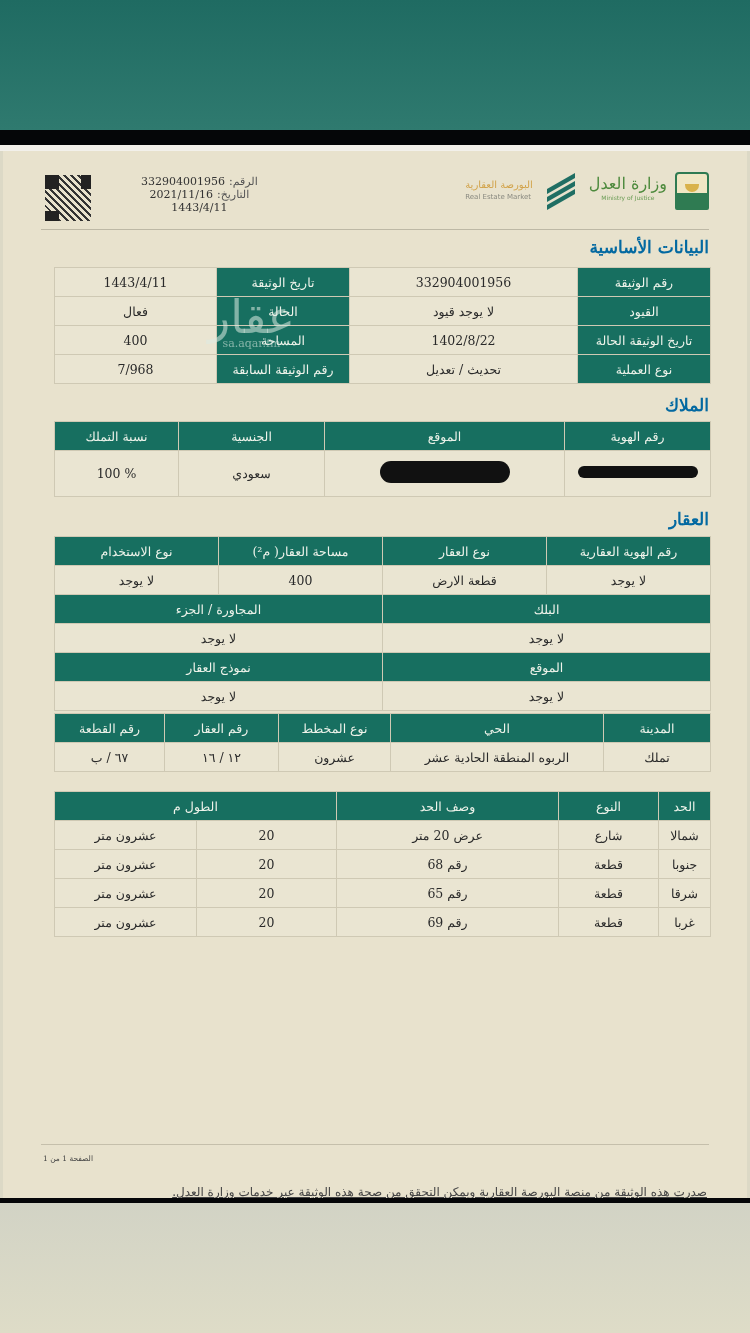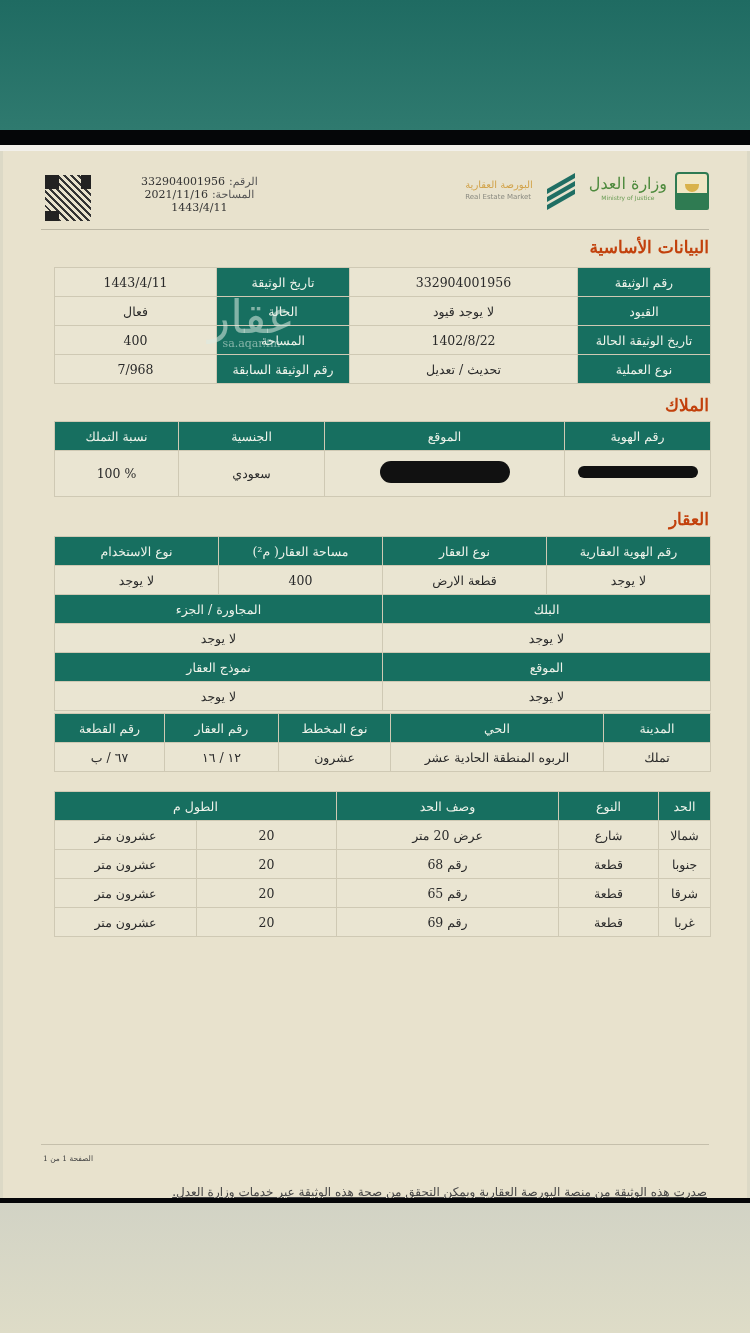--- a/index.html
+++ b/index.html
@@ -42,21 +42,21 @@
     .qr { position: absolute; left: 2px; top: 8px; width: 50px; height: 50px;
       background:
         linear-gradient(#222,#222) 0 0/14px 14px no-repeat,
         linear-gradient(#222,#222) 36px 0/14px 14px no-repeat,
         linear-gradient(#222,#222) 0 36px/14px 14px no-repeat,
         repeating-linear-gradient(45deg, #333 0 2px, #e8e2cd 2px 5px),
         repeating-linear-gradient(-45deg, #333 0 1px, transparent 1px 4px);
       border: 2px solid #e8e2cd; }
 
     
-    .section-title { position: absolute; right: 38px; font-size: 17px; font-weight: bold; color: #c2410c; }
+    .section-title { position: absolute; right: 38px; font-size: 17px; font-weight: bold; color: #0369a1; }
     table { position: absolute; left: 51px; width: 656px; border-collapse: collapse; table-layout: fixed; }
     td, th { border: 1px solid #cfc9b4; height: 29px; font-size: 12.5px; text-align: center; vertical-align: middle;
       font-weight: normal; padding: 0 4px; }
     th, td.h { background: #176f60; color: #eef3ea; }
     td { background: #eae5d2; }
 
     .redact { display: inline-block; background: #111; border-radius: 14px; }
 
     .watermark { position: absolute; left: 205px; top: 146px; pointer-events: none; text-align: center;
       color: rgba(220,235,225,0.55); }
@@ -94,21 +94,21 @@
       </div>
     </div>
 
 
     <div class="meta">
       <div class="meta-row">
         <span class="lbl">الرقم:</span>
         <span class="val">332904001956</span>
       </div>
       <div class="meta-row">
-        <span class="lbl">المساحة:</span>
+        <span class="lbl">التاريخ:</span>
         <span class="val">2021/11/16</span>
       </div>
       <div class="meta-row">
         <span class="val">1443/4/11</span>
       </div>
     </div>
 
     <div class="qr"></div>
   </div>
   <div class="header-rule"></div>

